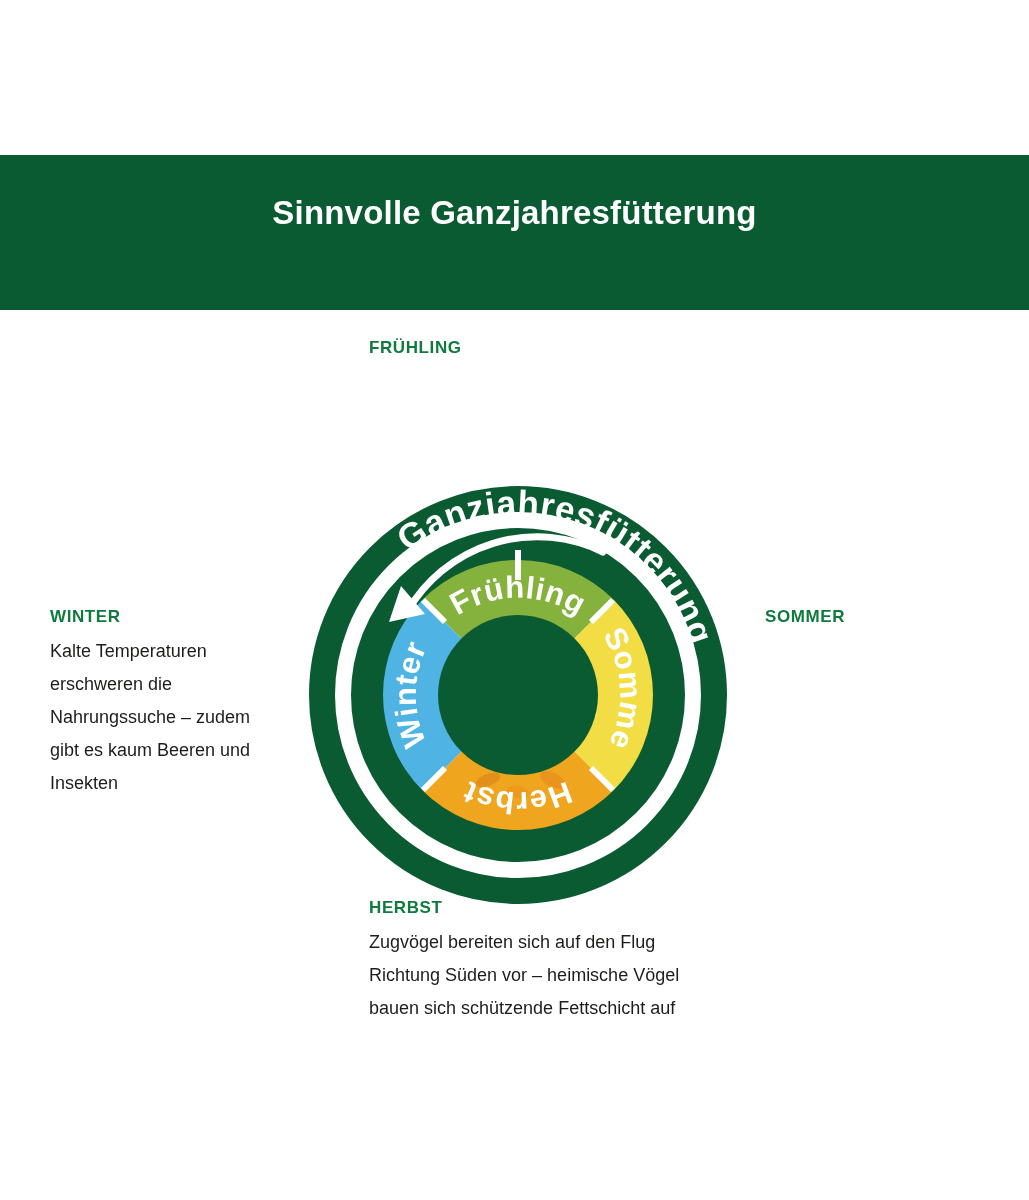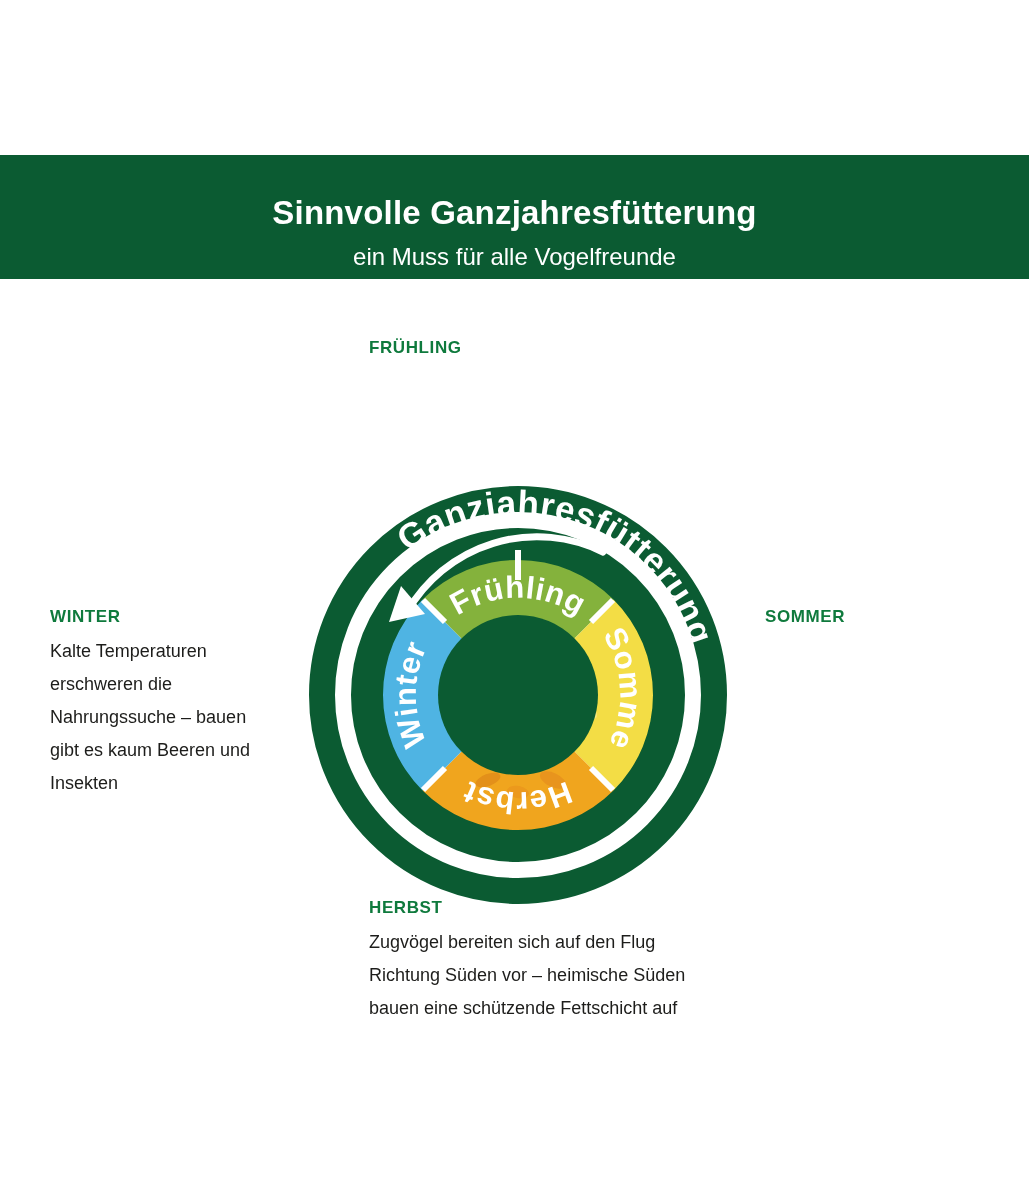--- a/index.html
+++ b/index.html
@@ -15,21 +15,21 @@
     color: #1d1d1b;
     overflow: hidden;
   }
 
   
   .banner {
     position: absolute;
     left: 0;
     top: 155px;
     width: 1029px;
-    height: 124px;
+    height: 155px;
     background: #0b5b32;
     box-sizing: border-box;
   }
   .banner-title {
     position: absolute;
     left: 0;
     top: 39px;
     width: 100%;
     text-align: center;
     color: #ffffff;
@@ -91,39 +91,38 @@
     fill: #ffffff;
     font-size: 35px;
     letter-spacing: 0.5px;
   }
 </style>
 </head>
 <body>
 
 <div class="banner">
   <div class="banner-title">Sinnvolle Ganzjahresfütterung</div>
-  <div class="banner-sub">ein Muss für alle Vogelfreunde</div>
 </div>
 
 <div class="block" id="block-fruehling">
   <div class="heading">FRÜHLING</div>
 </div>
 
 <div class="block" id="block-winter">
   <div class="heading">WINTER</div>
-  <div class="body">Kalte Temperaturen erschweren die Nahrungssuche – bauen gibt es kaum Beeren und Insekten</div>
+  <div class="body">Kalte Temperaturen erschweren die Nahrungssuche – zudem gibt es kaum Beeren und Insekten</div>
 </div>
 
 <div class="block" id="block-sommer">
   <div class="heading">SOMMER</div>
 </div>
 
 <div class="block" id="block-herbst">
   <div class="heading">HERBST</div>
-  <div class="body">Zugvögel bereiten sich auf den Flug Richtung Süden vor – heimische Süden bauen eine schützende Fettschicht auf</div>
+  <div class="body">Zugvögel bereiten sich auf den Flug Richtung Süden vor – heimische Vögel bauen sich schützende Fettschicht auf</div>
 </div>
 
 <div class="wheel">
   <svg width="430" height="430" viewBox="0 0 430 430" xmlns="http://www.w3.org/2000/svg">
     <defs>
 
       <path id="ringTitlePath" d="M 35,215 A 180,180 0 0 1 395,215" fill="none"></path>
 
       <path id="pathFruehling" d="M 130,158 A 110,110 0 0 1 300,158" fill="none"></path>
       <path id="pathSommer" d="M 304,163 A 110,110 0 0 1 304,267" fill="none"></path>

